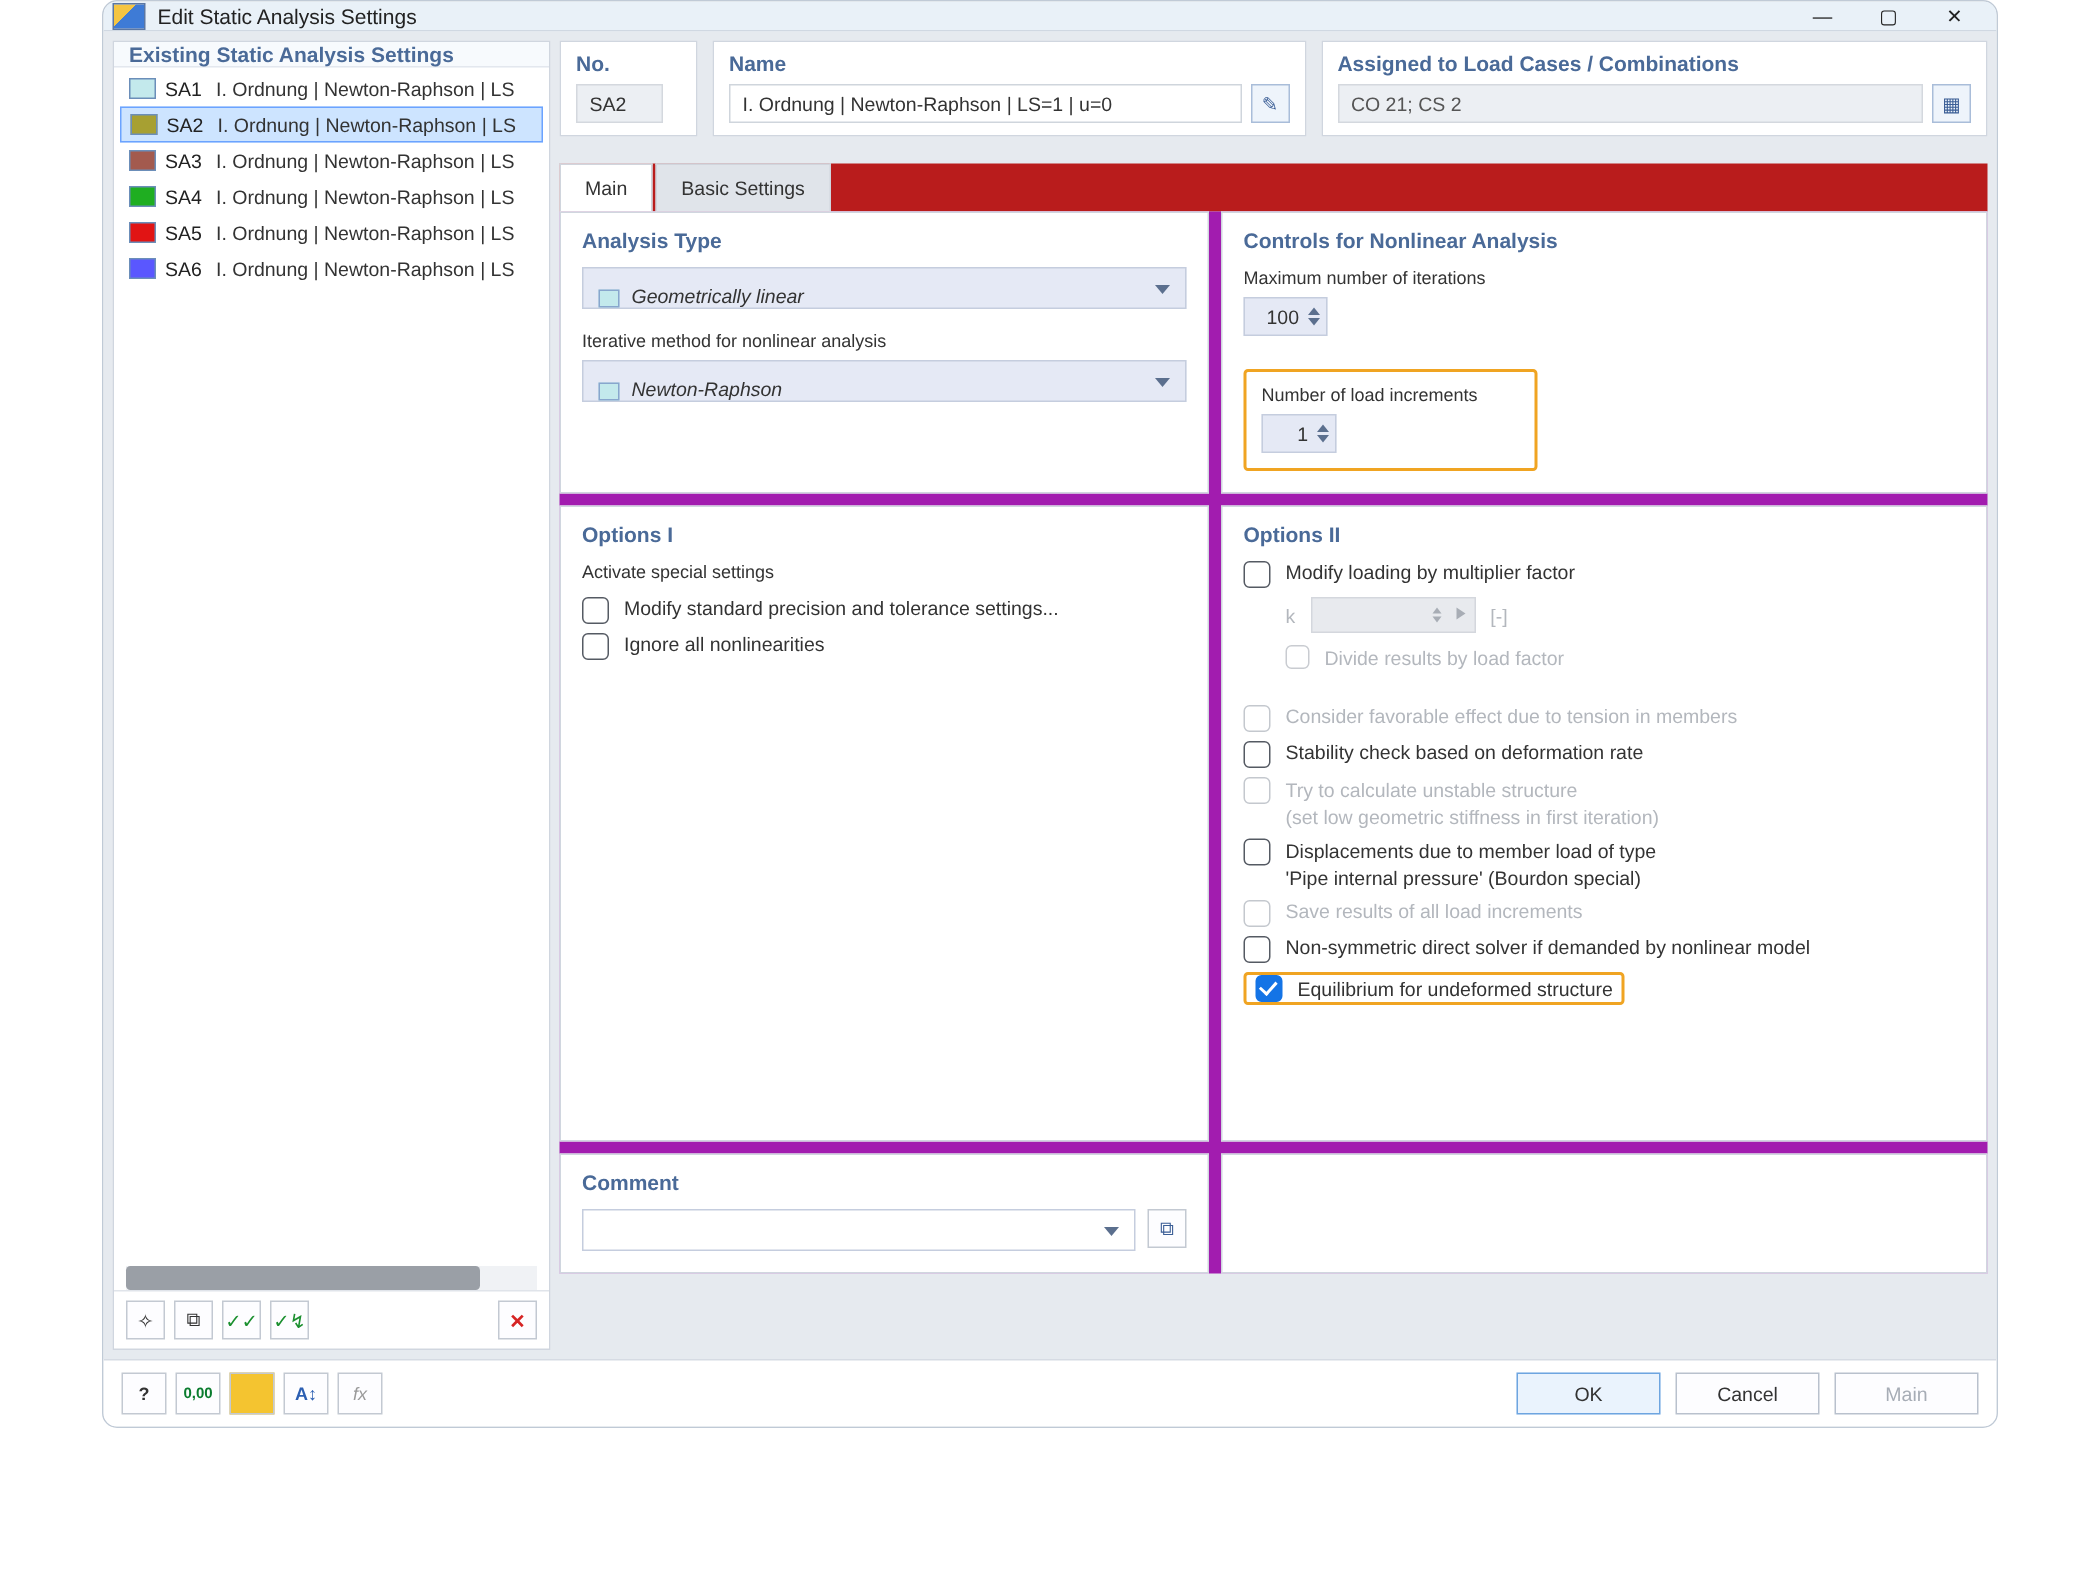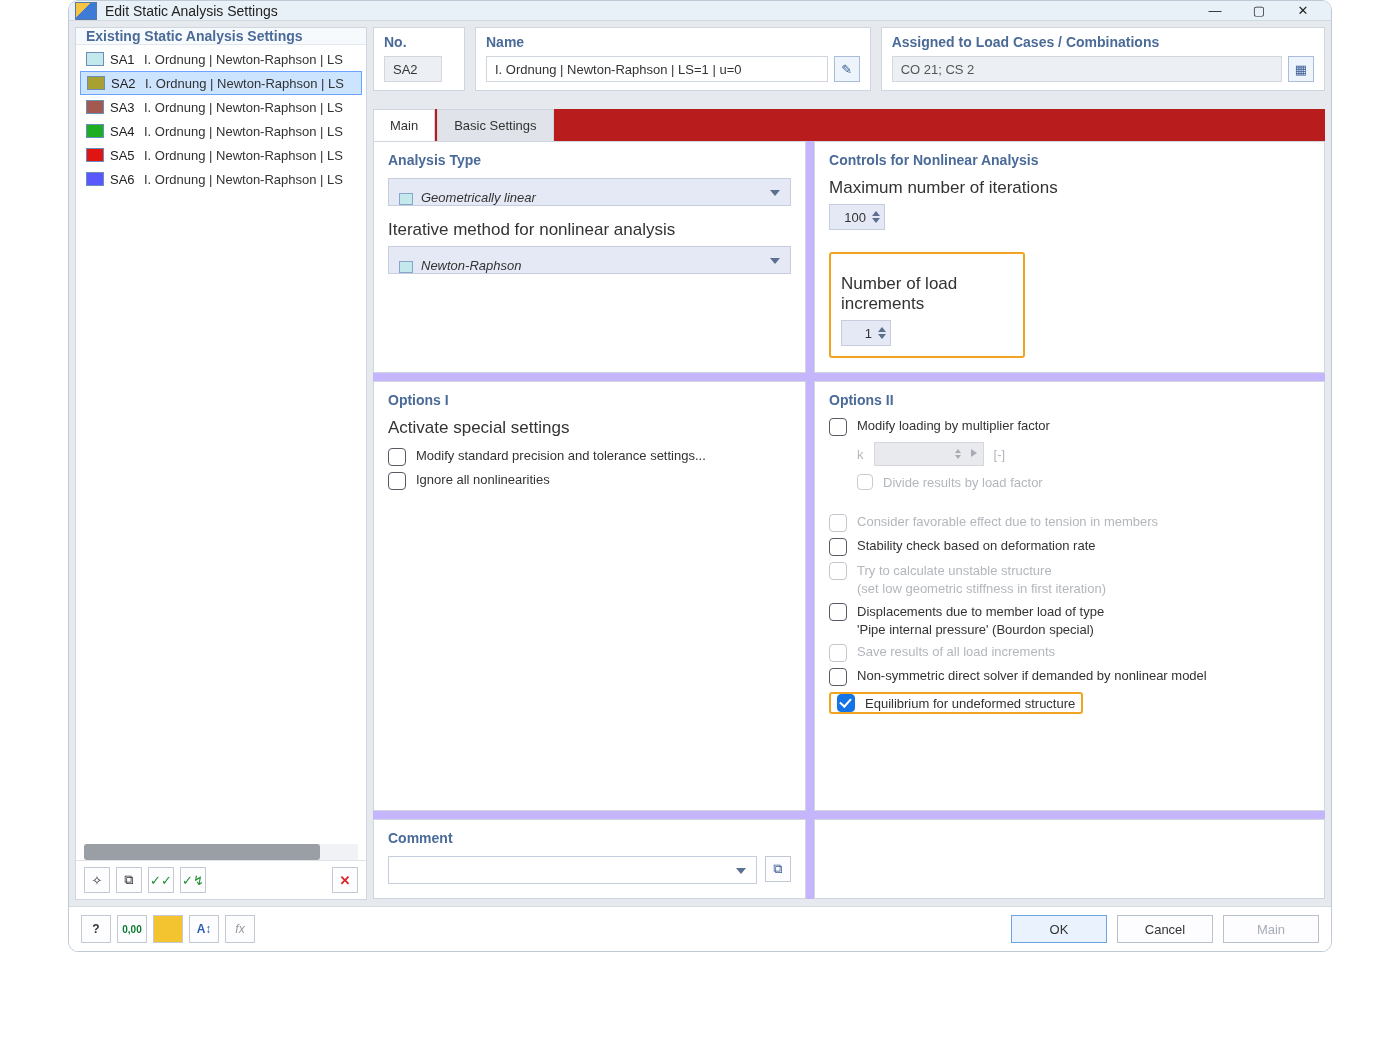--- a/index.html
+++ b/index.html
@@ -40,36 +40,36 @@
 .name-input { flex: 1; height: 26px; background: #fff; border: 1px solid #cfd5dc; padding: 0 8px; display: flex; align-items: center; }
 .icon-btn { width: 26px; height: 26px; border: 1px solid #a9bdd9; background: #eef4fb; display: flex; align-items: center; justify-content: center; color: #3b5e96; }
 .assign-row { display: flex; align-items: center; gap: 6px; }
 .assign-input { flex: 1; height: 26px; background: #eceff3; border: 1px solid #d4d8de; padding: 0 8px; display: flex; align-items: center; color: #555; }
 
 .tab-area { }
 .tabs { display: flex; background: #b91c1c; }
 .tab { padding: 8px 16px; background: #e0e4ea; border: 1px solid #d0d5dd; border-bottom: none; font-size: 13px; color: #333; margin-right: 2px; }
 .tab.active { background: #fff; }
 
-.body-grid { display: grid; grid-template-columns: 1fr 1.18fr; gap: 8px; background: #c4b5fd; }
+.body-grid { display: grid; grid-template-columns: 1fr 1.18fr; gap: 8px; background: #a21caf; }
 .section { background: #fff; border: 1px solid #d0d6df; padding: 10px 14px 14px 14px; }
 .section h3 { color: #4a6a98; font-weight: 600; font-size: 14px; margin-bottom: 10px; }
 
-.field-label { color: #333; margin-bottom: 6px; font-size: 17px; }
+.field-label { color: #333; margin-bottom: 6px; font-size: 12px; }
 .dropdown { width: 100%; height: 28px; background: #e5e9f5; border: 1px solid #c5cdde; display: flex; align-items: flex-end; padding: 0 10px; position: relative; margin-bottom: 14px; font-style: italic; }
 .dropdown .sw { width: 14px; height: 12px; border: 1px solid #88a6cd; margin-right: 8px; }
 .dropdown::after { content: ""; position: absolute; right: 10px; top: 11px; border-left: 5px solid transparent; border-right: 5px solid transparent; border-top: 6px solid #5b6f8e; }
 
 .spinner { width: 56px; height: 26px; background: #e5e9f5; border: 1px solid #c5cdde; display: inline-flex; align-items: center; justify-content: flex-end; padding: 0 18px 0 8px; position: relative; }
 .spinner.small { width: 50px; }
 .spinner .up, .spinner .dn { position: absolute; right: 4px; width: 8px; height: 6px; }
 .spinner .up { top: 5px; border-left: 4px solid transparent; border-right: 4px solid transparent; border-bottom: 5px solid #5b6f8e; }
 .spinner .dn { bottom: 5px; border-left: 4px solid transparent; border-right: 4px solid transparent; border-top: 5px solid #5b6f8e; }
 
-.hl-box { border: 2px solid #f0a422; border-radius: 3px; padding: 20px 10px 10px 10px; margin-top: 6px; width: 196px; }
+.hl-box { border: 2px solid #f0a422; border-radius: 3px; padding: 8px 10px 10px 10px; margin-top: 6px; width: 196px; }
 .hl-box2 { border: 2px solid #f0a422; border-radius: 3px; padding: 0 6px; display: inline-flex; align-items: center; gap: 10px; }
 
 .check-row { display: flex; align-items: flex-start; gap: 10px; margin: 6px 0; }
 .check-row.disabled { color: #b3b7bd; }
 .cb { width: 18px; height: 18px; border: 1.5px solid #555a63; border-radius: 4px; flex-shrink: 0; position: relative; background: #fff; }
 .check-row.disabled .cb { border-color: #c4c8ce; }
 .cb.checked { background: #1474e6; border-color: #1474e6; }
 .cb.checked::after { content: ""; position: absolute; left: 4px; top: 1px; width: 5px; height: 9px; border: solid #fff; border-width: 0 2.5px 2.5px 0; transform: rotate(42deg); }
 .opt-sub { padding-left: 28px; display: flex; align-items: center; gap: 10px; margin-bottom: 8px; color: #b3b7bd; }
 .k-input { width: 110px; height: 24px; background: #e8eaee; border: 1px solid #d4d7dd; position: relative; }

